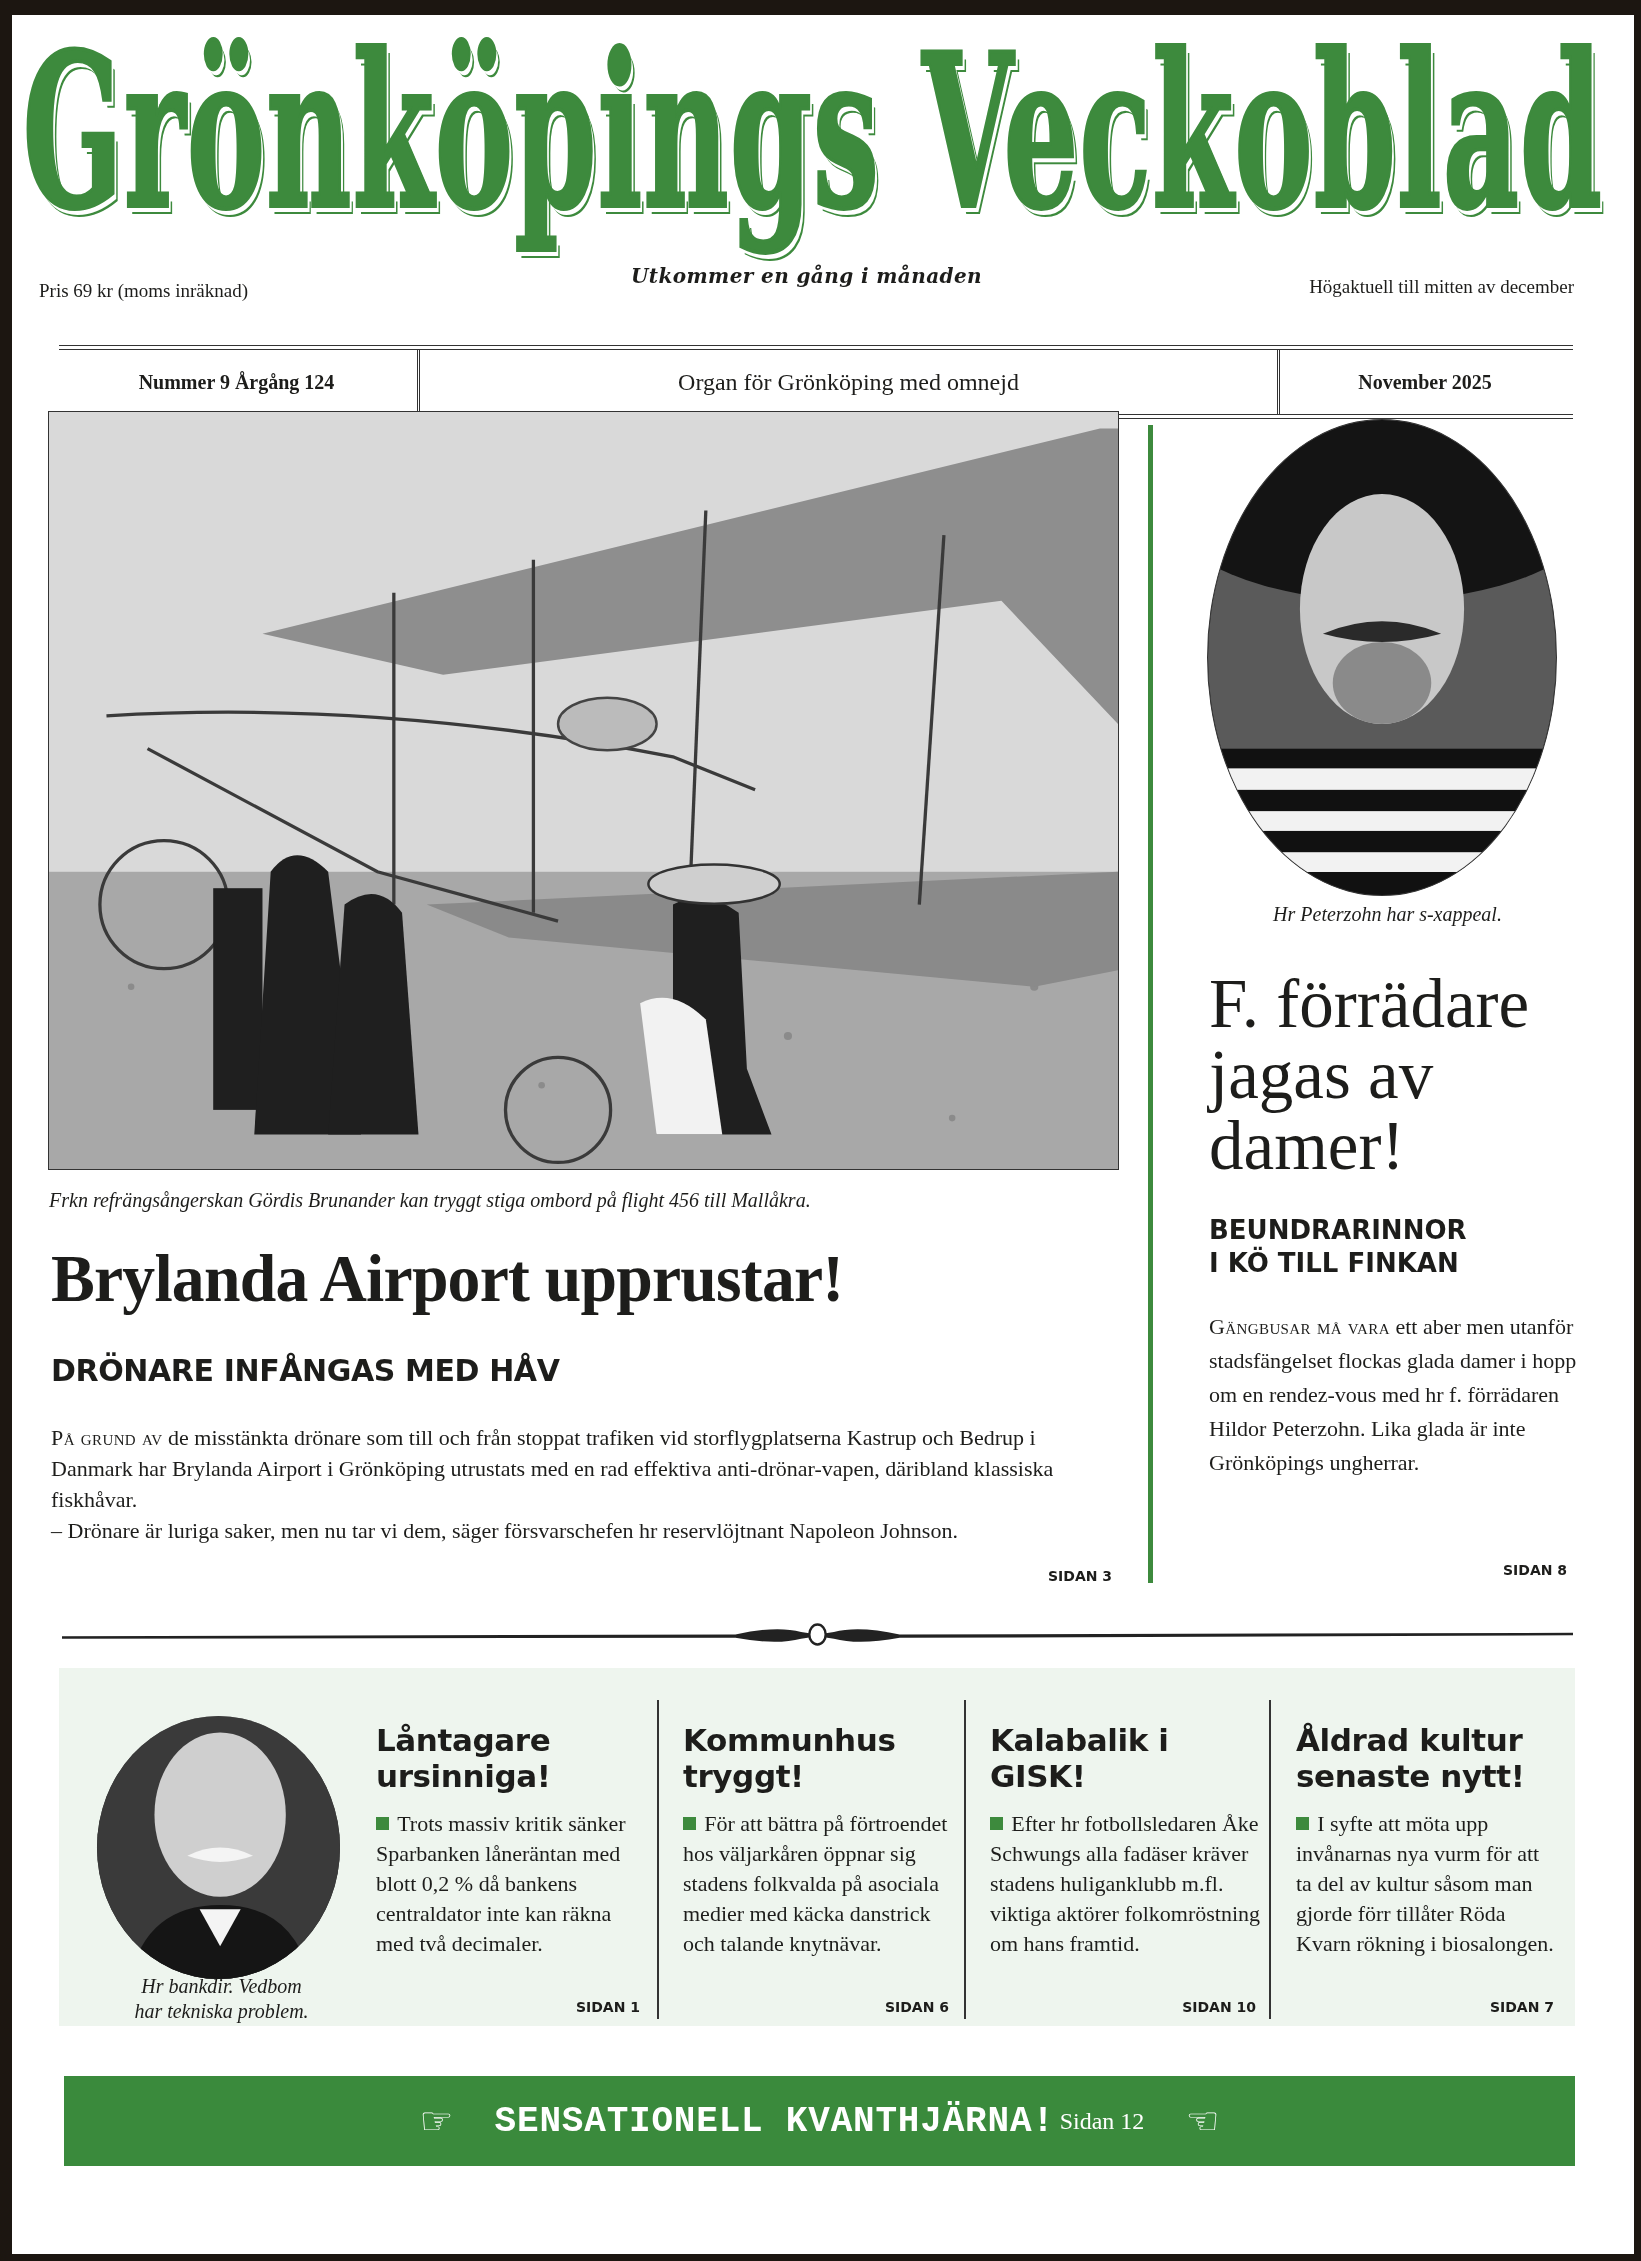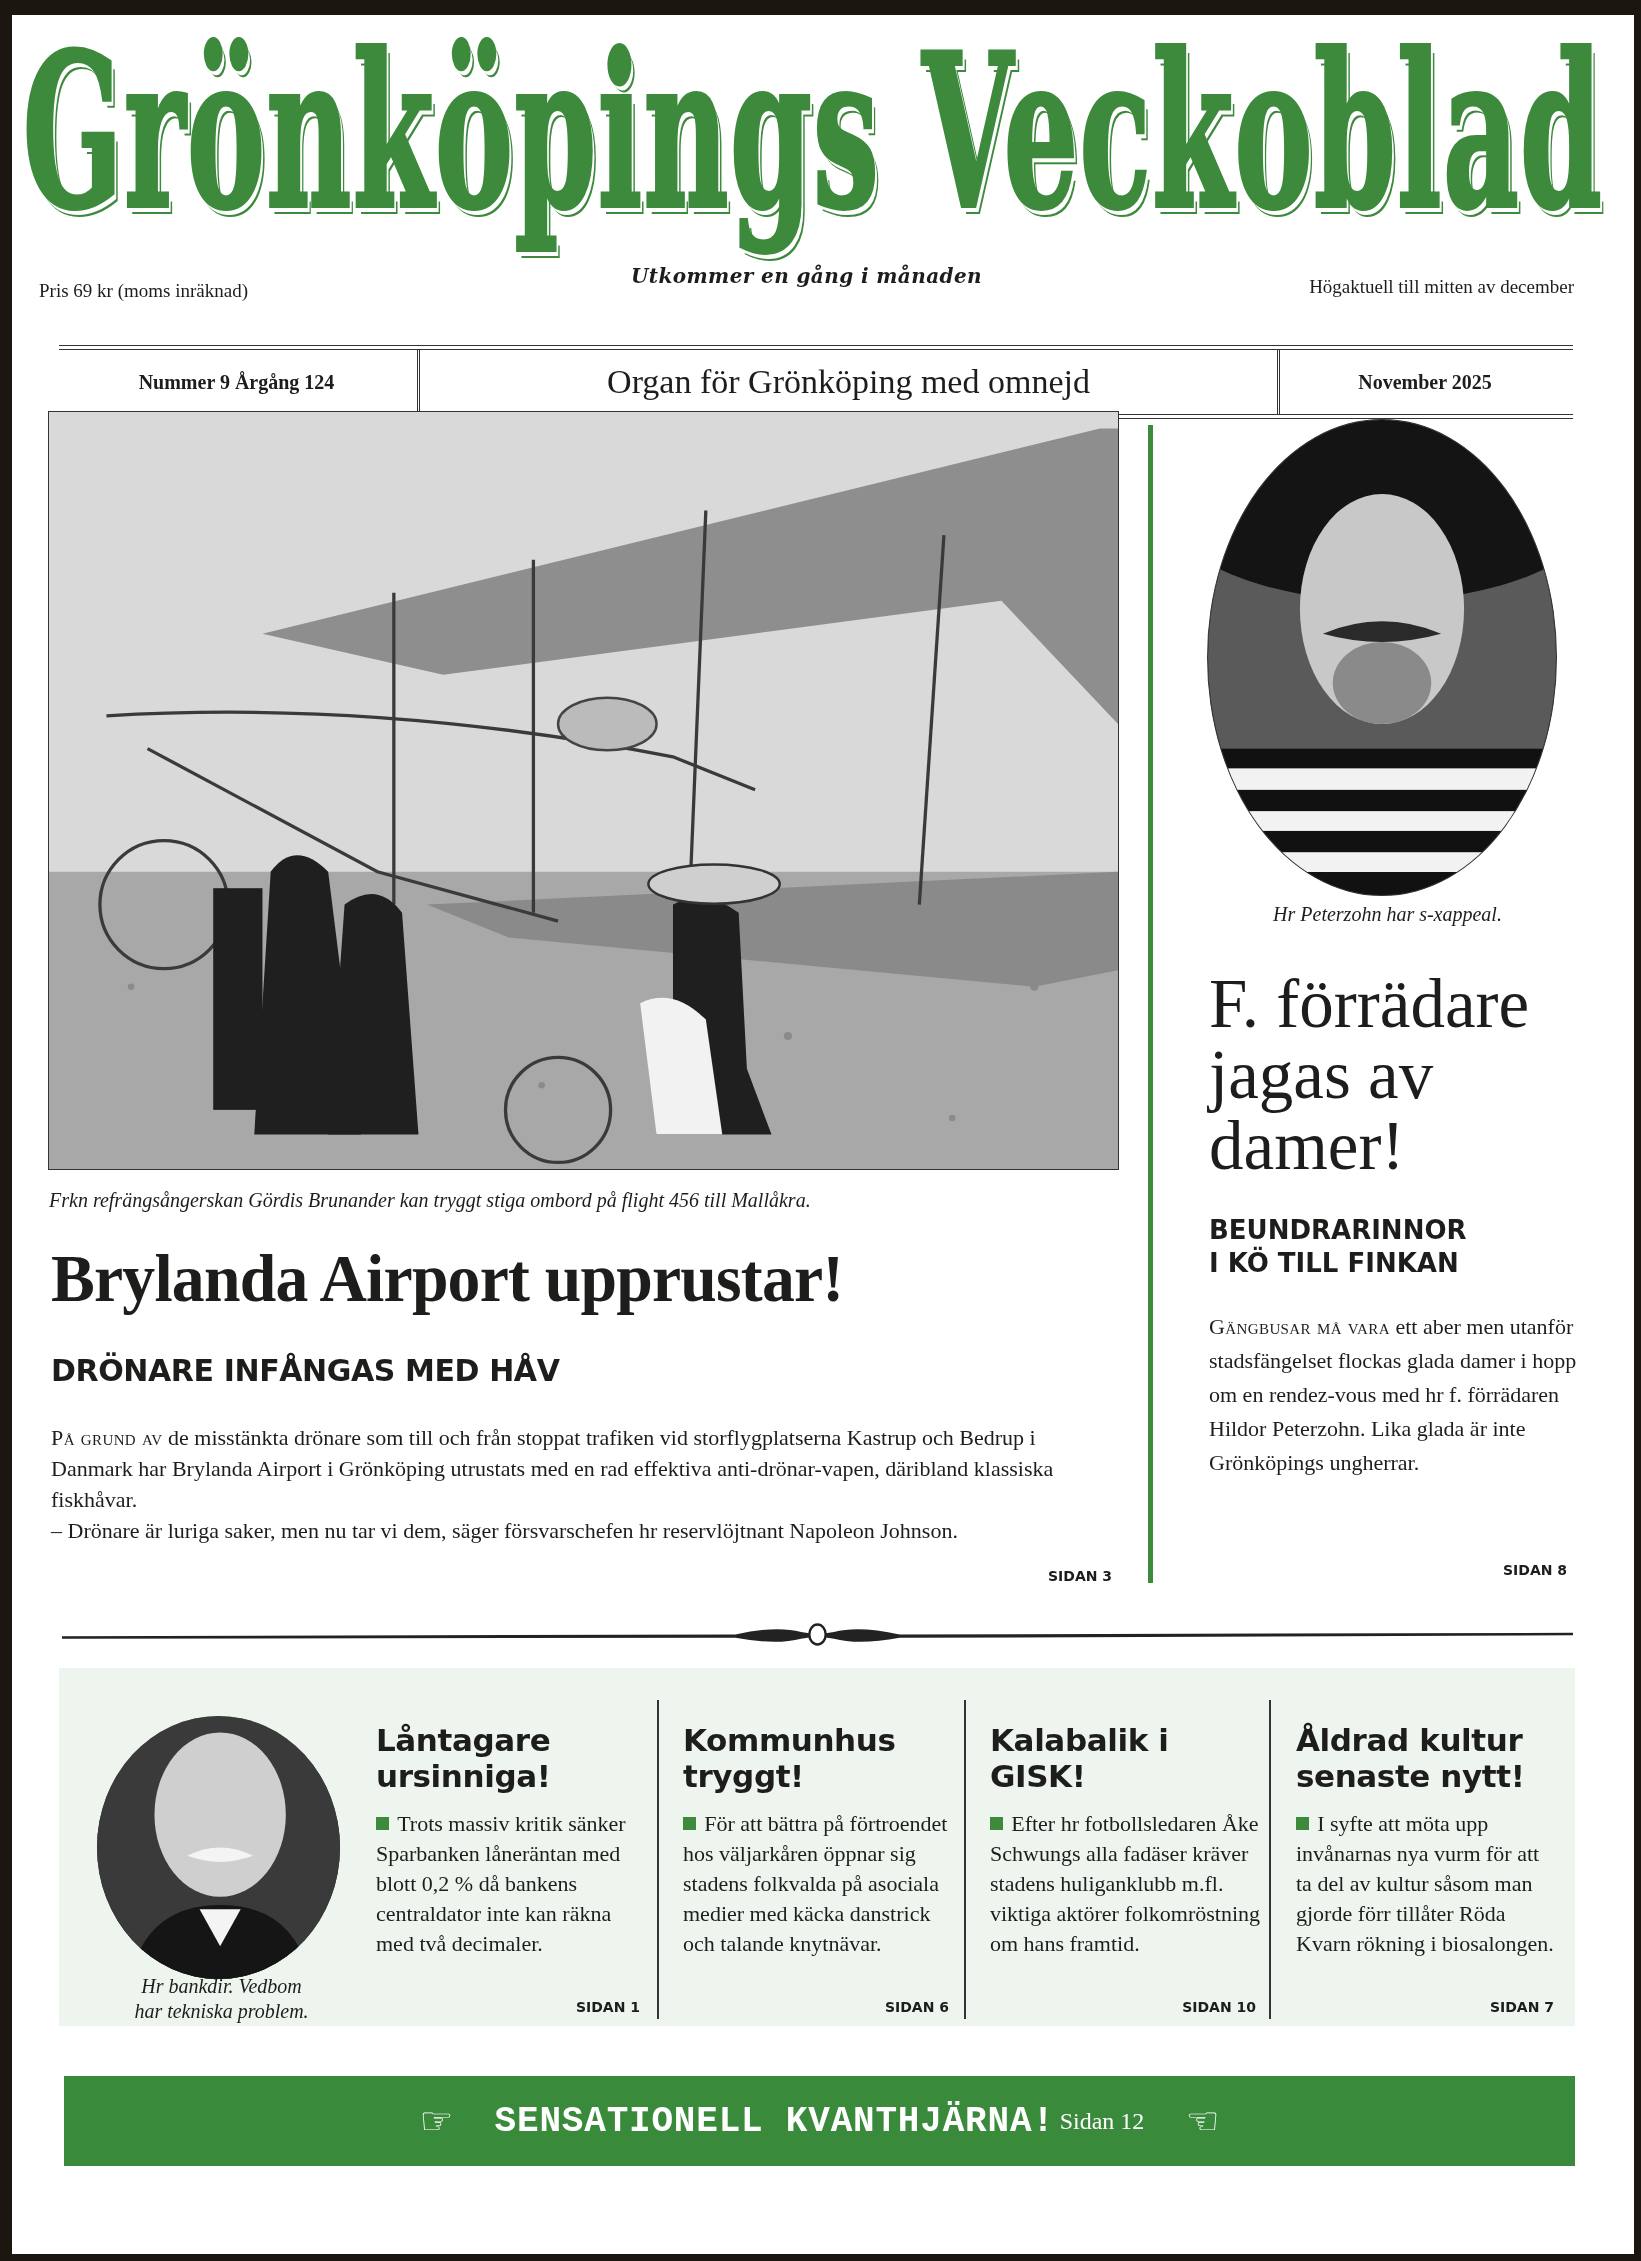--- a/index.html
+++ b/index.html
@@ -35,21 +35,21 @@
   .tagline { position:absolute; left:0; right:0; top:0; text-align:center;
     font-family:"DejaVu Serif", serif; font-weight:bold; font-style:italic; font-size:20px; letter-spacing:0.4px; }
   .hogaktuell { position:absolute; right:0; top:11.5px; font-size:19px; }
 
   .rule-double { height:5px; border-top:1.6px solid #333; border-bottom:1.6px solid #333; box-sizing:border-box; }
   .info-bar { top:316px; left:59px; width:1514px; height:74px;margin-top:29px; }
   .info-bar .top { position:absolute; left:0; right:0; top:0; }
   .info-bar .bottom { position:absolute; left:0; right:0; bottom:0; }
   .info-cell { position:absolute; top:5px; bottom:5px; display:flex; align-items:center; justify-content:center; }
   .info-cell.c1 { left:0; width:355px; font-size:20px; font-weight:bold; }
-  .info-cell.c2 { left:358px; width:857px; font-size:34px;
+  .info-cell.c2 { left:358px; width:857px; font-size:24px;
      border-left:3.3px double #333; border-right:3.3px double #333; }
   .info-cell.c3 { left:1218px; right:0; font-size:20px; font-weight:bold; }
 
   
   .main-photo { left:48px; top:411px; width:1069px; height:757px; border:1.6px solid #333; overflow:hidden;
      background:linear-gradient(180deg,#d8d8d8 0%,#e8e8e8 45%,#bdbdbd 62%,#9a9a9a 100%); }
   .main-photo svg { width:100%; height:100%; display:block; }
 
   .photo-caption { left:49px; top:1189px; font-style:italic; font-size:20px; }
   .headline-main { left:51px; top:1240px; font-size:67px; font-weight:bold; letter-spacing:-0.8px; white-space:nowrap;

